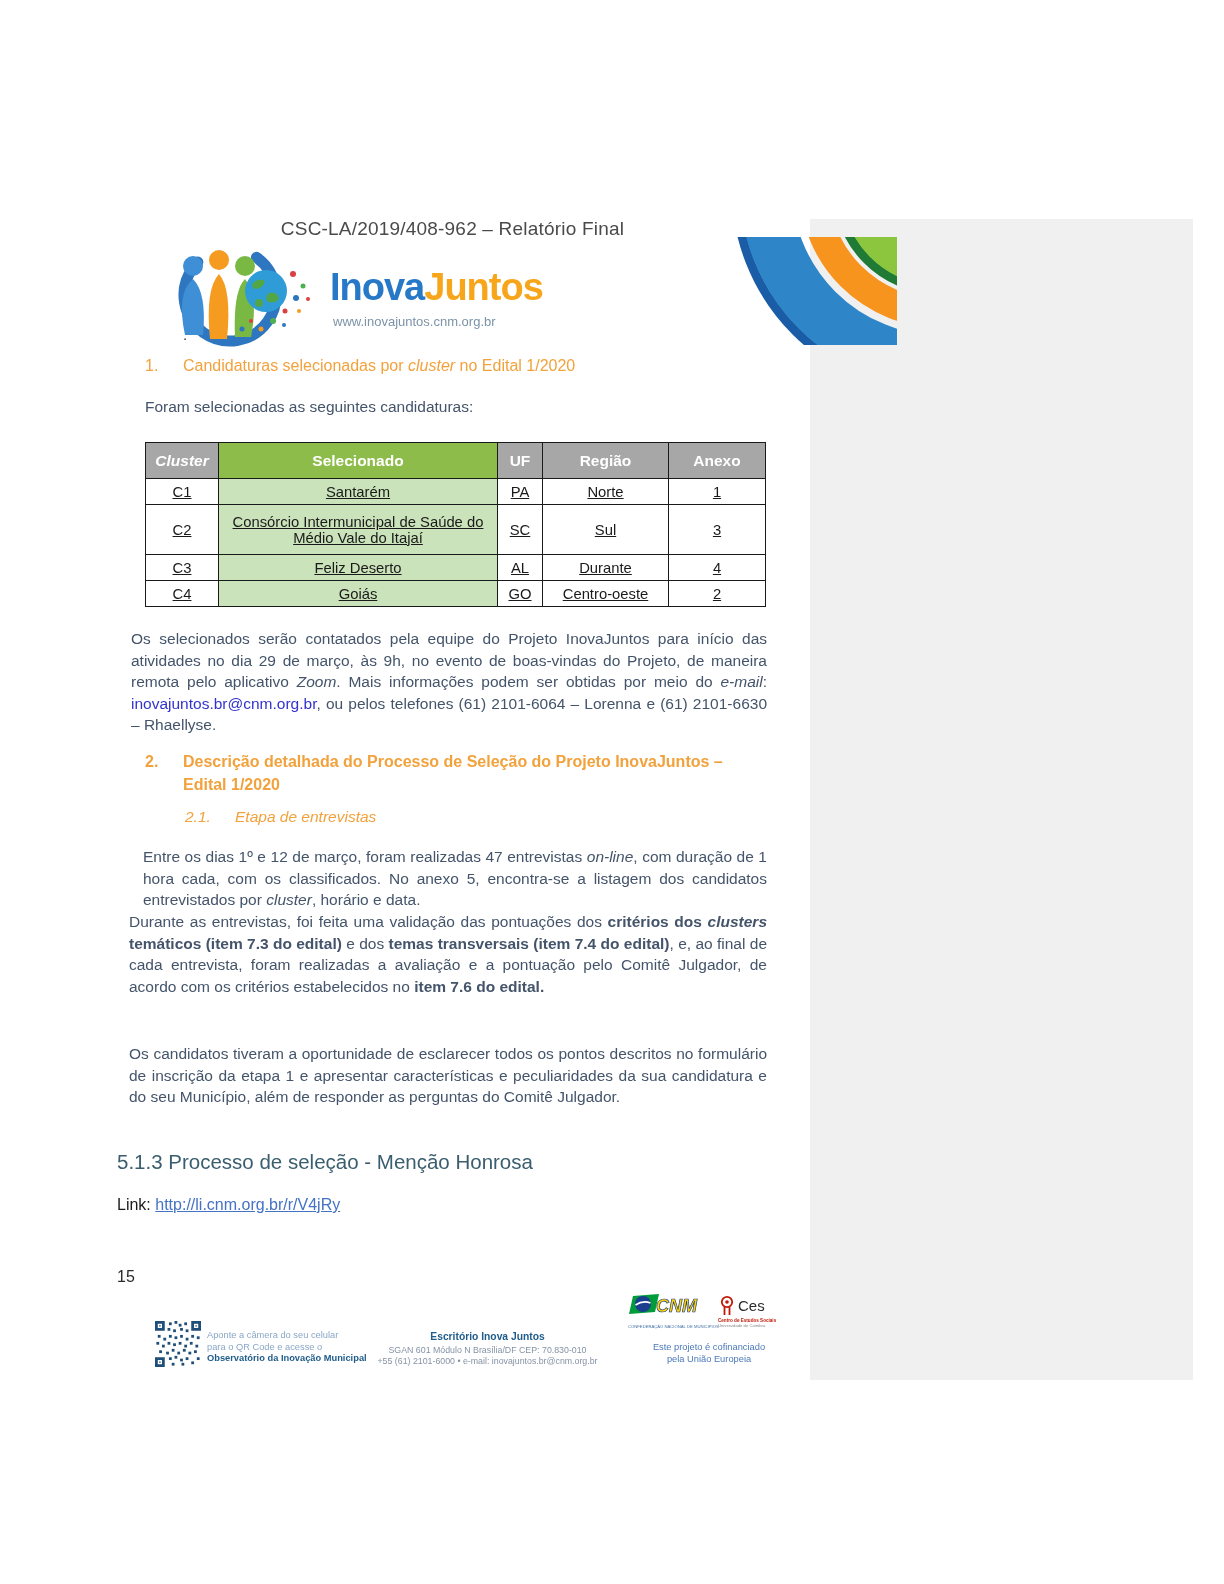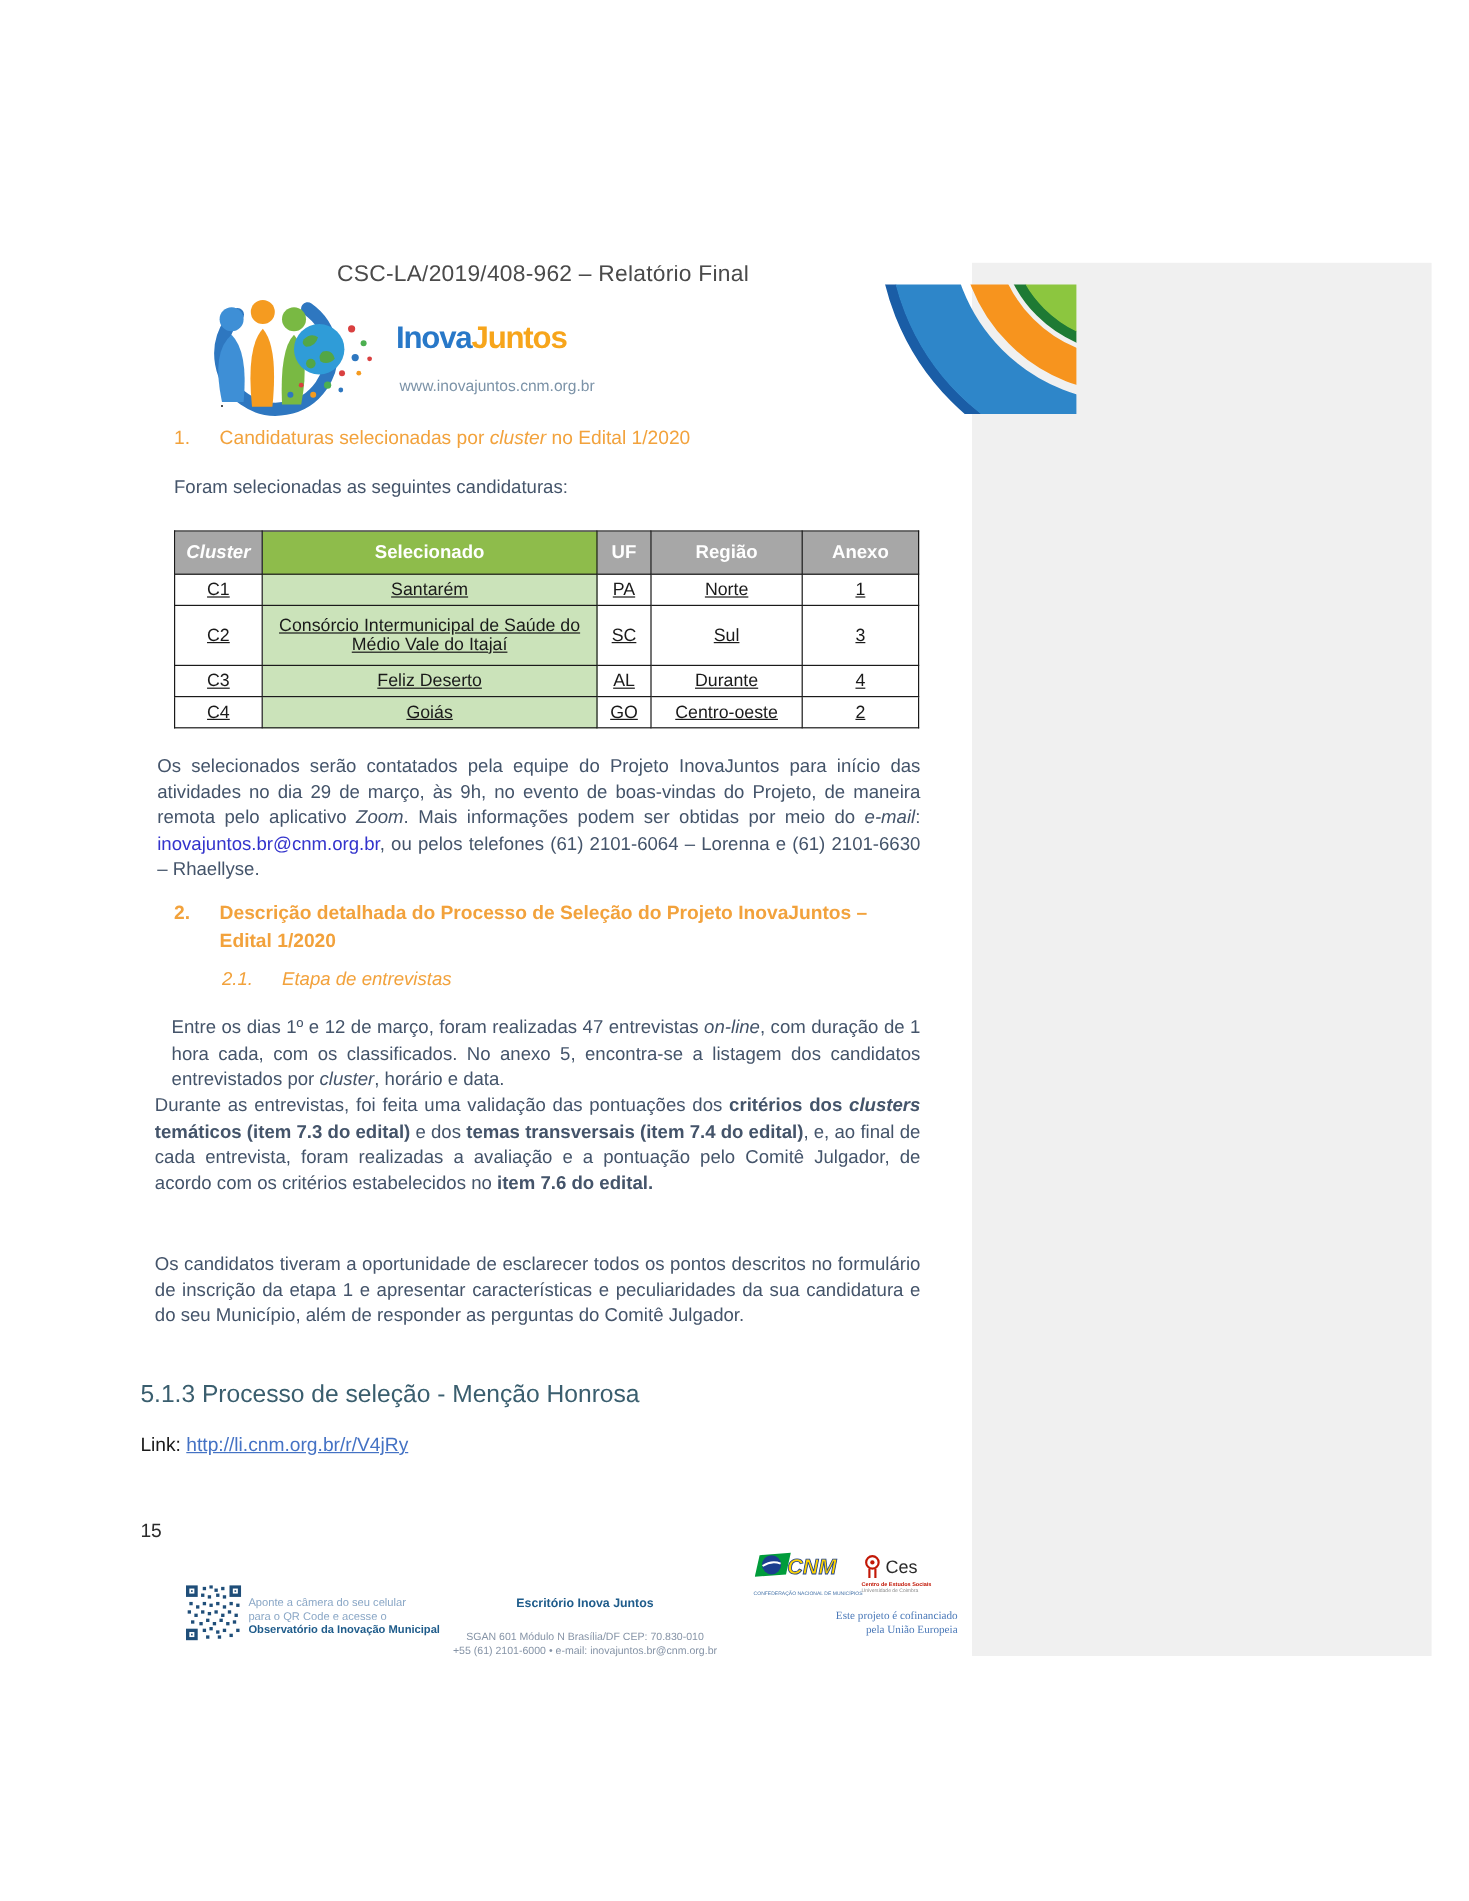--- a/index.html
+++ b/index.html
@@ -11,21 +11,21 @@
 
   
   .topdoc { position:absolute; left:130px; top:221px; width:645px; height:17px; overflow:hidden; text-align:center; }
   .topdoc span { display:inline-block; margin-top:-10px; font-size:19px; color:#4a4a4a; letter-spacing:.2px; }
 
   
   .swirl { position:absolute; left:700px; top:237px; width:197px; height:108px; }
 
   
   .logo-art { position:absolute; left:133px; top:241px; width:196px; height:106px; }
-  .brand { position:absolute; left:330px; top:266px; font-size:26px; font-weight:bold; letter-spacing:-1px; }
+  .brand { position:absolute; left:330px; top:266px; font-size:38px; font-weight:bold; letter-spacing:-1px; }
   .brand .inova { color:#2878C8; }
   .brand .juntos { color:#F7A51B; }
   .brand-url { position:absolute; left:333px; top:314px; font-size:13px; color:#7C93A8; }
   .straydot { position:absolute; left:183px; top:326px; font-size:15px; color:#333; }
 
   .orange { color:#F2A23C; }
   .bodytx { color:#44546A; font-size:15.5px; line-height:21.5px; text-align:justify; }
 
   .h-sec1 { position:absolute; left:145px; top:357px; width:620px; font-size:16px; }
   .h-sec1 .num { position:absolute; left:0; }
@@ -59,31 +59,31 @@
 
   .h513 { position:absolute; left:117px; top:1150px; font-size:20.5px; color:#3A5E6E; }
   .linkline { position:absolute; left:117px; top:1196px; font-size:16px; color:#1a1a1a; }
   .pagenum { position:absolute; left:117px; top:1268px; font-size:16px; color:#2b2b2b; }
 
   
   .qr { position:absolute; left:155px; top:1321px; width:46px; height:46px; }
   .qrcap { position:absolute; left:207px; top:1330px; font-size:9.3px; line-height:11.5px; color:#8AA7C6; }
   .qrcap .strong { color:#1F5C8B; font-weight:bold; }
   .fcenter { position:absolute; left:370px; top:1331px; width:235px; text-align:center; }
-  .fcenter .t { font-size:10.3px; font-weight:bold; color:#1F5C8B; margin-bottom:17px; }
+  .fcenter .t { font-size:10.3px; font-weight:bold; color:#1F5C8B; margin-bottom:3px; }
   .fcenter .a { font-size:8.8px; line-height:10.5px; color:#8593A6; }
   .flogos { position:absolute; left:628px; top:1293px; width:165px; display:flex; align-items:center; gap:10px; }
   .cnmbox { width:80px; text-align:center; }
   .cnmcap { font-size:4.2px; color:#4472A8; margin-top:1px; white-space:nowrap; }
   .cesbox { width:70px; }
   .cesrow { display:flex; align-items:center; gap:2px; }
   .cesname { font-size:15px; color:#2b2b2b; }
   .cescap1 { font-size:4.6px; color:#C21807; font-weight:bold; margin-top:1px; }
   .cescap2 { font-size:4.2px; color:#8a8a8a; }
-  .cofin { position:absolute; left:620px; top:1342px; width:178px; text-align:right; font-size:9.3px; line-height:11.5px; color:#4B79B8;font-family:Liberation Serif, serif; }
+  .cofin { position:absolute; left:620px; top:1342px; width:178px; text-align:center; font-size:9.3px; line-height:11.5px; color:#4B79B8; }
 </style>
 </head>
 <body>
 
 <div class="page">
 
   <div class="grayband"></div>
 
   <div class="topdoc">
     <span>CSC-LA/2019/408-962 – Relatório Final</span>

